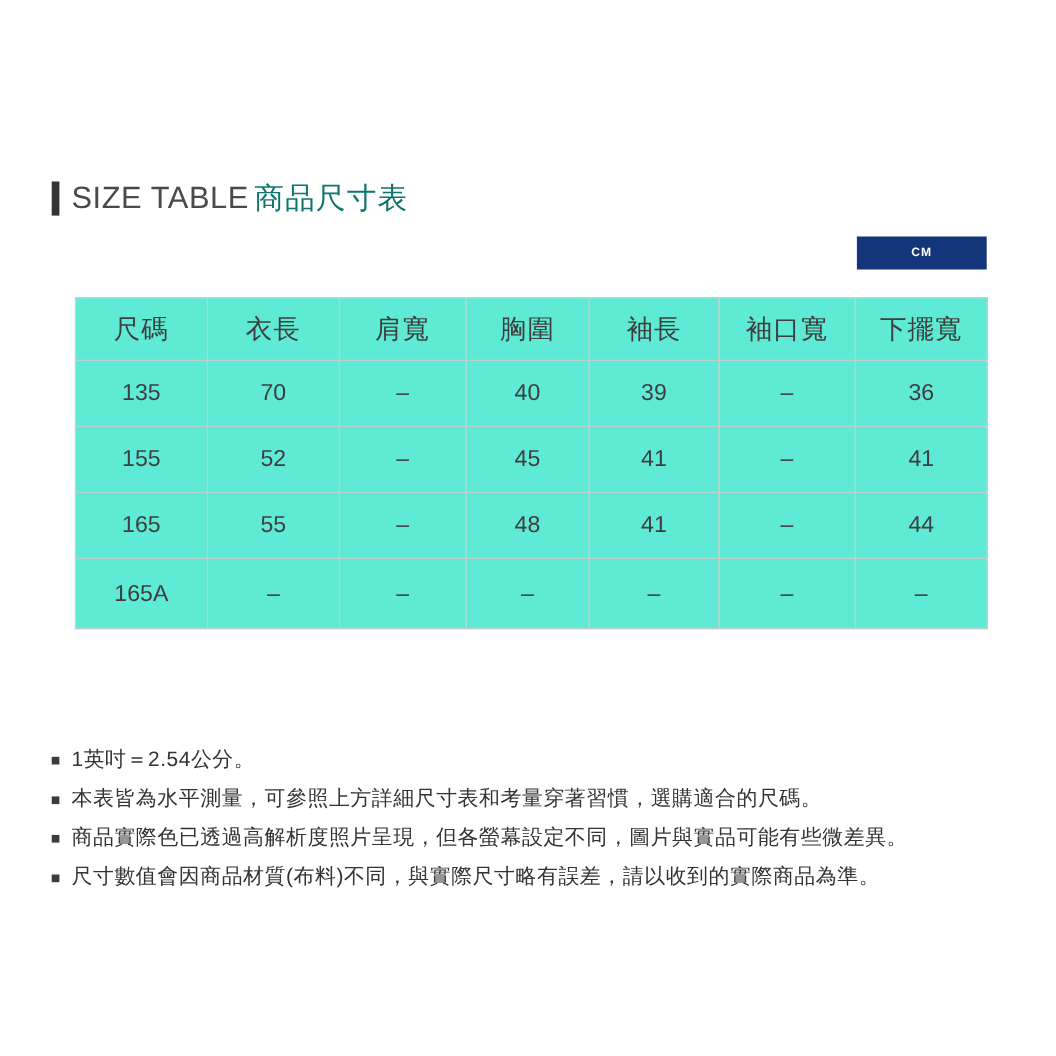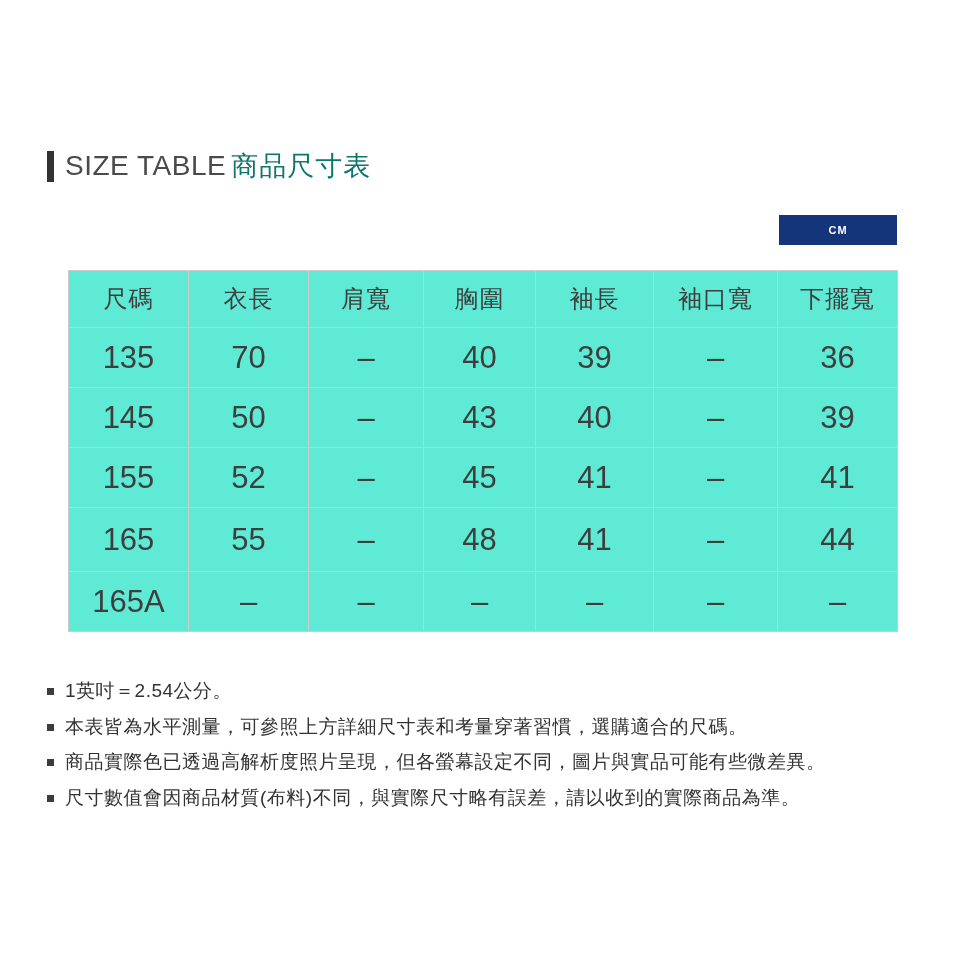--- a/index.html
+++ b/index.html
@@ -11,21 +11,21 @@
     color: #3e3e3e;
     position: relative;
     overflow: hidden;
   }
   .page { position: relative; width: 960px; height: 960px; }
 
   
   .title-row {
     position: absolute;
     left: 47px;
-    top: 148px;
+    top: 162px;
     display: flex;
     align-items: center;
   }
   .accent-bar {
     width: 7px;
     height: 31px;
     background: #333333;
     margin-right: 11px;
   }
   .title-en {
@@ -75,21 +75,21 @@
     padding: 0;
   }
   .size-table thead th {
     height: 57px;
     font-size: 24px;
     font-weight: normal;
     letter-spacing: 1px;
   }
   .size-table tbody td {
     height: 60px;
-    font-size: 31px;
+    font-size: 21px;
   }
   .size-table tbody tr:nth-child(4) td { height: 64px; }
 
   
   .notes {
     position: absolute;
     left: 47px;
     top: 680px;
     width: 866px;
   }
@@ -149,29 +149,20 @@
       <tr>
         <td>135</td>
         <td>70</td>
         <td>–</td>
         <td>40</td>
         <td>39</td>
         <td>–</td>
         <td>36</td>
       </tr>
       <tr>
-        <td>145</td>
-        <td>50</td>
-        <td>–</td>
-        <td>43</td>
-        <td>40</td>
-        <td>–</td>
-        <td>39</td>
-      </tr>
-      <tr>
         <td>155</td>
         <td>52</td>
         <td>–</td>
         <td>45</td>
         <td>41</td>
         <td>–</td>
         <td>41</td>
       </tr>
       <tr>
         <td>165</td>

